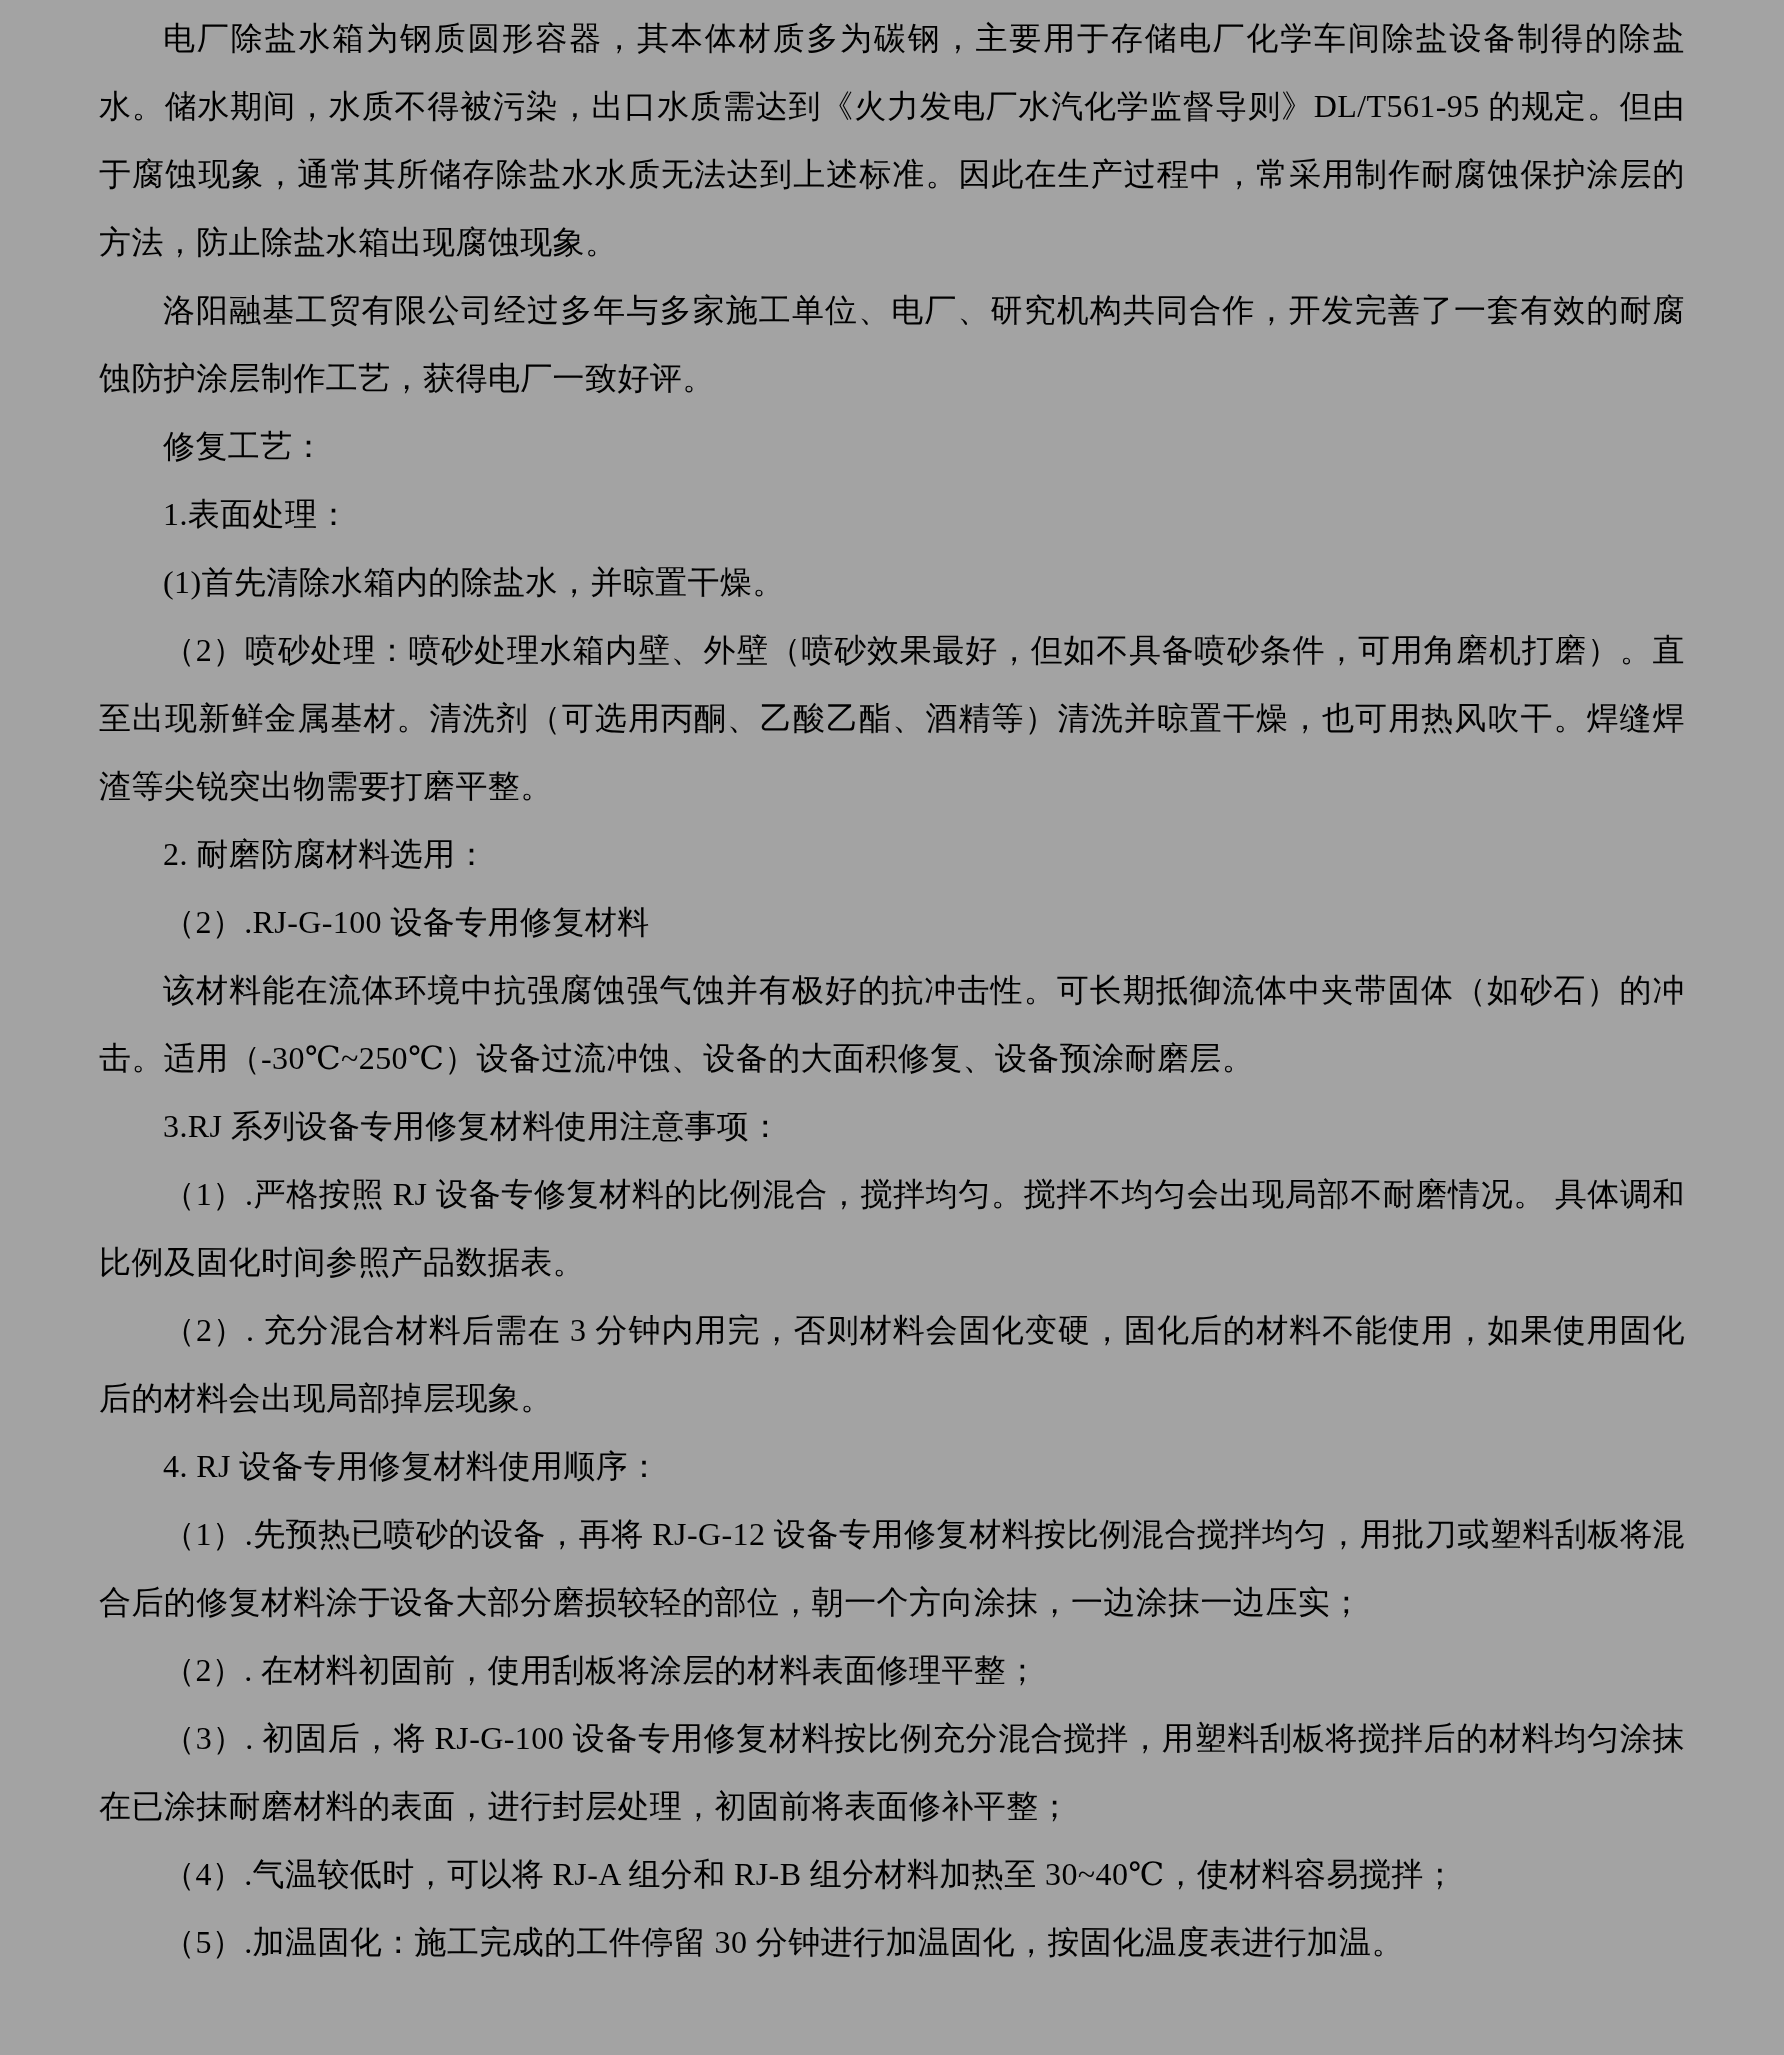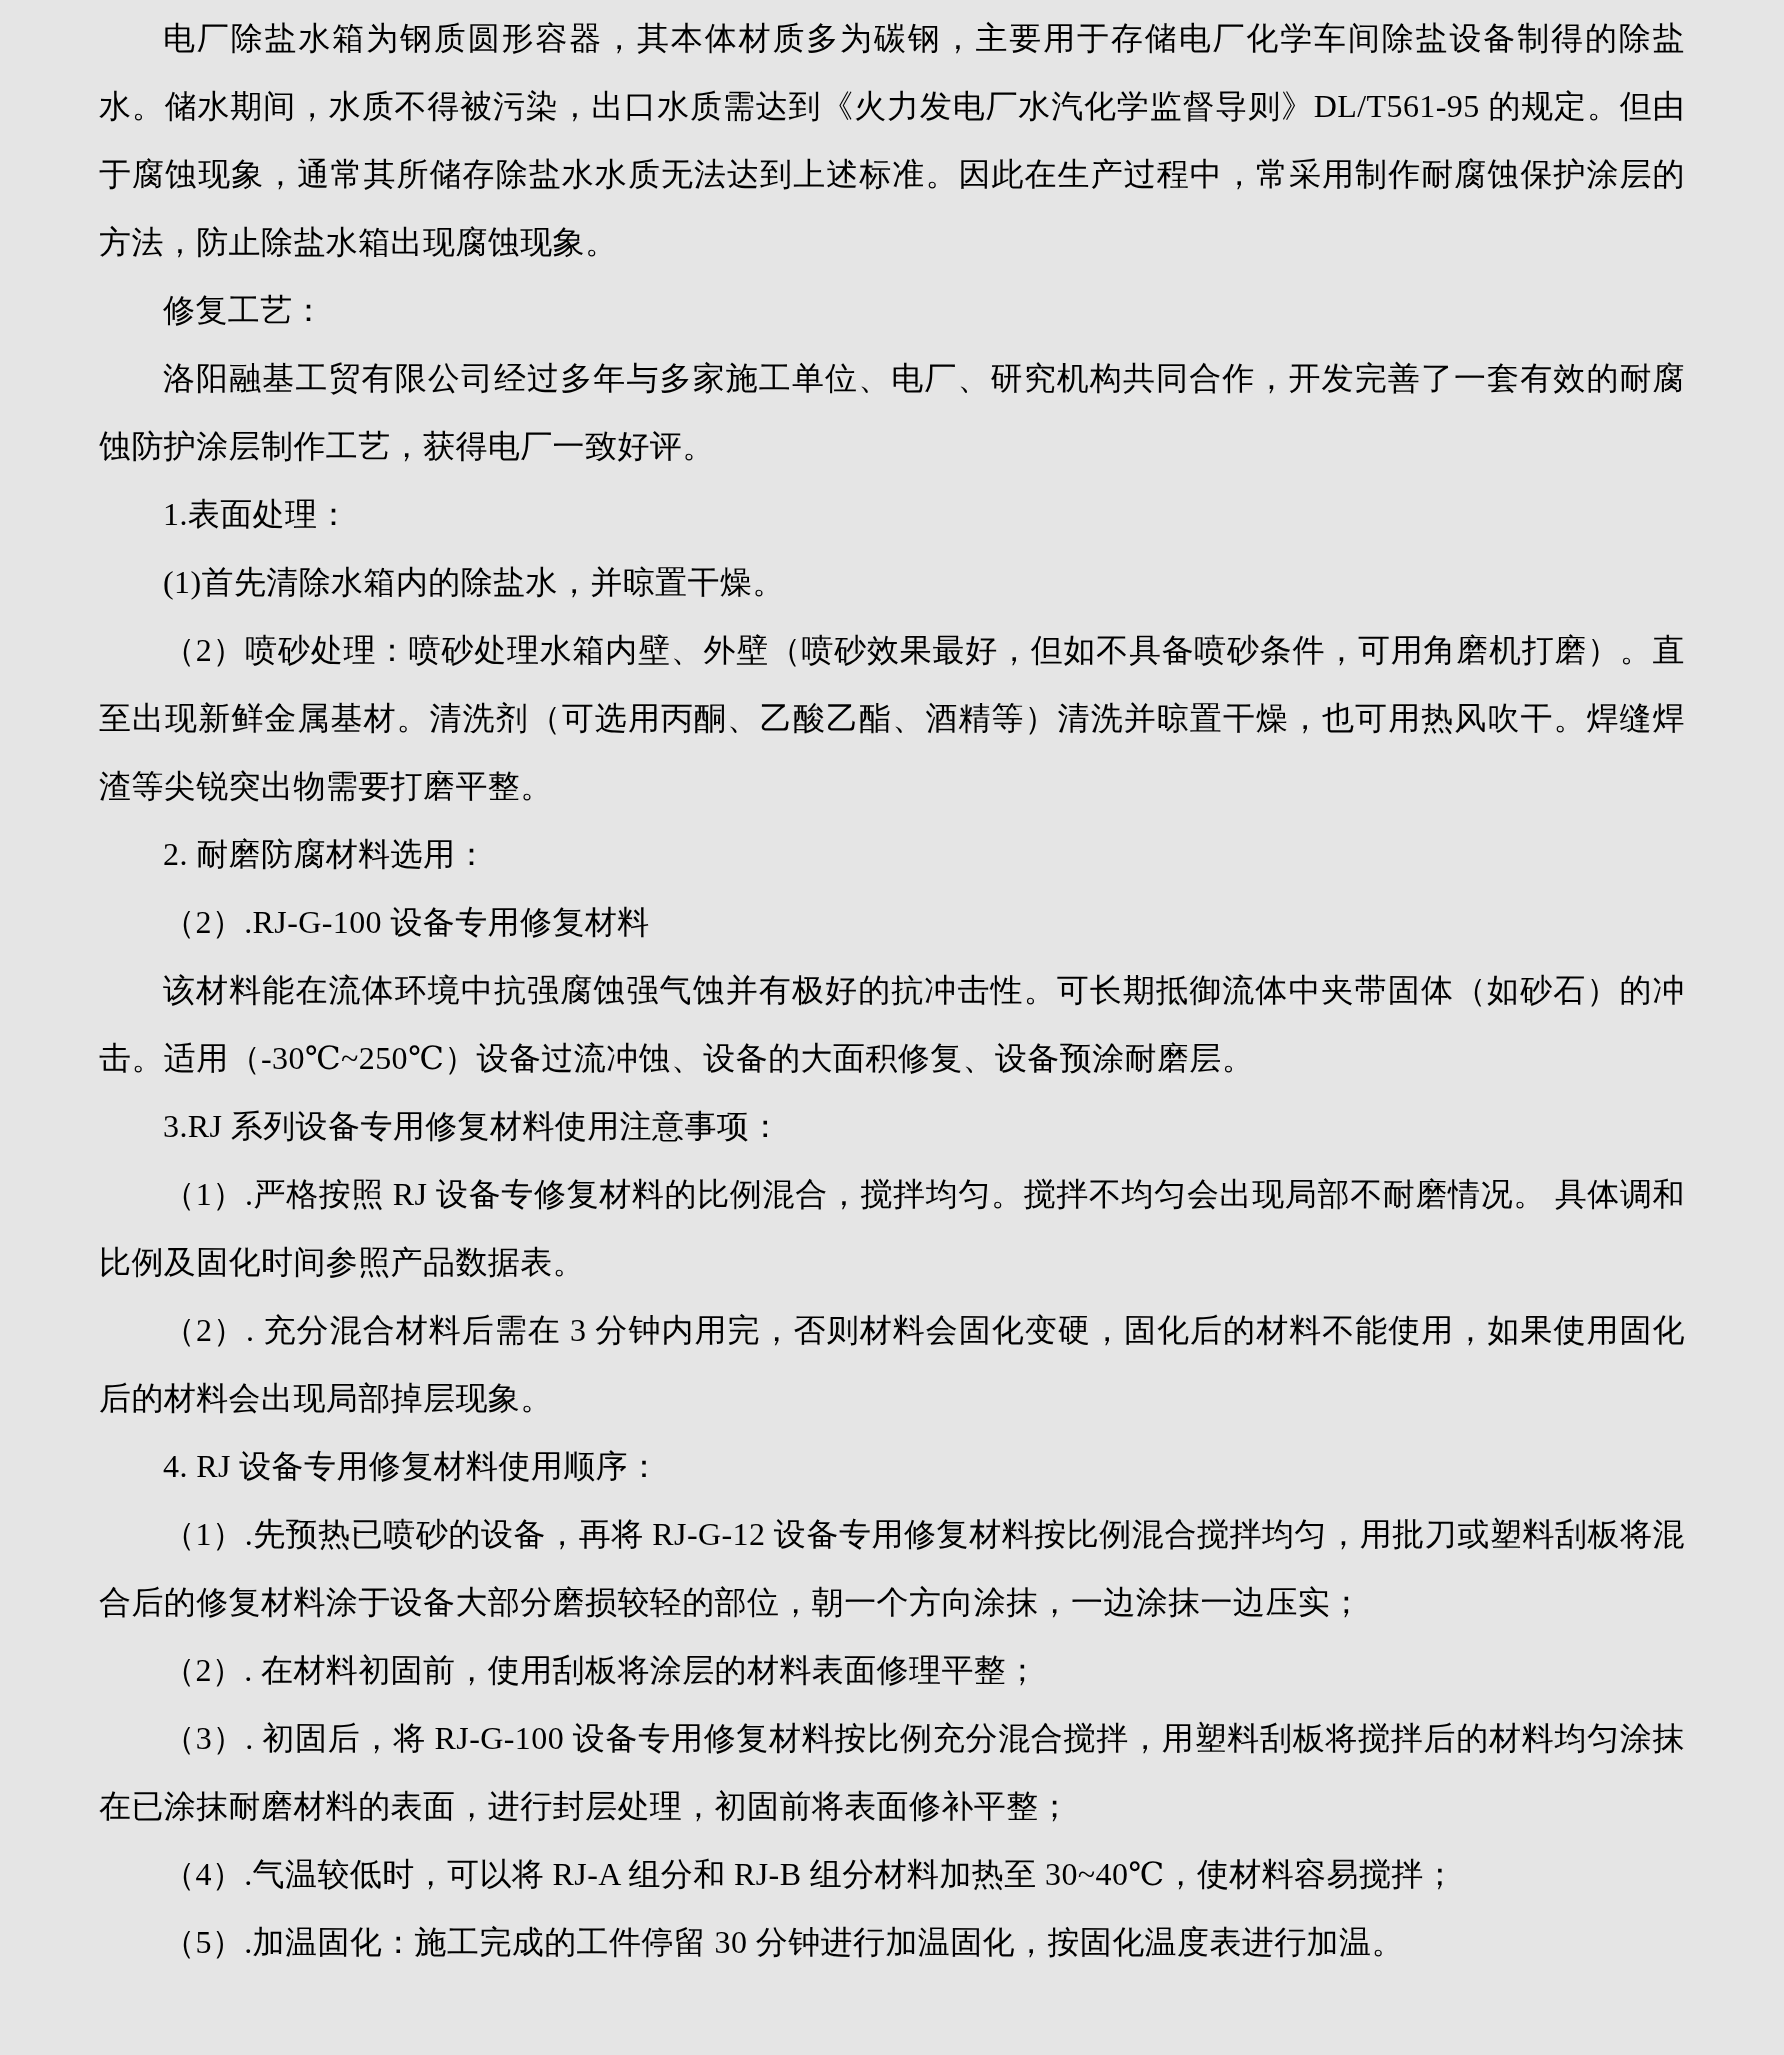--- a/index.html
+++ b/index.html
@@ -11,42 +11,42 @@
     height: 2056px;
     background: #ffffff;
     color: #000000;
     font-family: "Liberation Serif", "DejaVu Serif", serif;
     overflow: hidden;
   }
   .doc-page {
     box-sizing: border-box;
     width: 1784px;
     height: 2056px;
-    background: #e5e5e5;
+    background: #a3a3a3;
     padding: 4.3px 99px 14.4px 99px;
   }
   .doc-page p {
     margin: 0;
     padding: 0;
     font-size: 32px;
     line-height: 68px;
     text-align: justify;
     text-justify: inter-ideograph;
     text-indent: 2em;
     letter-spacing: 0.4px;
     word-break: break-all;
   }
 </style>
 </head>
 <body>
 
 <div class="doc-page">
   <p>电厂除盐水箱为钢质圆形容器，其本体材质多为碳钢，主要用于存储电厂化学车间除盐设备制得的除盐水。储水期间，水质不得被污染，出口水质需达到《火力发电厂水汽化学监督导则》DL/T561-95 的规定。但由于腐蚀现象，通常其所储存除盐水水质无法达到上述标准。因此在生产过程中，常采用制作耐腐蚀保护涂层的方法，防止除盐水箱出现腐蚀现象。</p>
+  <p>洛阳融基工贸有限公司经过多年与多家施工单位、电厂、研究机构共同合作，开发完善了一套有效的耐腐蚀防护涂层制作工艺，获得电厂一致好评。</p>
   <p>修复工艺：</p>
-  <p>洛阳融基工贸有限公司经过多年与多家施工单位、电厂、研究机构共同合作，开发完善了一套有效的耐腐蚀防护涂层制作工艺，获得电厂一致好评。</p>
   <p>1.表面处理：</p>
   <p>(1)首先清除水箱内的除盐水，并晾置干燥。</p>
   <p>（2）喷砂处理：喷砂处理水箱内壁、外壁（喷砂效果最好，但如不具备喷砂条件，可用角磨机打磨）。直至出现新鲜金属基材。清洗剂（可选用丙酮、乙酸乙酯、酒精等）清洗并晾置干燥，也可用热风吹干。焊缝焊渣等尖锐突出物需要打磨平整。</p>
   <p>2. 耐磨防腐材料选用：</p>
   <p>（2）.RJ-G-100 设备专用修复材料</p>
   <p>该材料能在流体环境中抗强腐蚀强气蚀并有极好的抗冲击性。可长期抵御流体中夹带固体（如砂石）的冲击。适用（-30℃~250℃）设备过流冲蚀、设备的大面积修复、设备预涂耐磨层。</p>
   <p>3.RJ 系列设备专用修复材料使用注意事项：</p>
   <p>（1）.严格按照 RJ 设备专修复材料的比例混合，搅拌均匀。搅拌不均匀会出现局部不耐磨情况。 具体调和比例及固化时间参照产品数据表。</p>
   <p>（2）. 充分混合材料后需在 3 分钟内用完，否则材料会固化变硬，固化后的材料不能使用，如果使用固化后的材料会出现局部掉层现象。</p>
   <p>4. RJ 设备专用修复材料使用顺序：</p>

